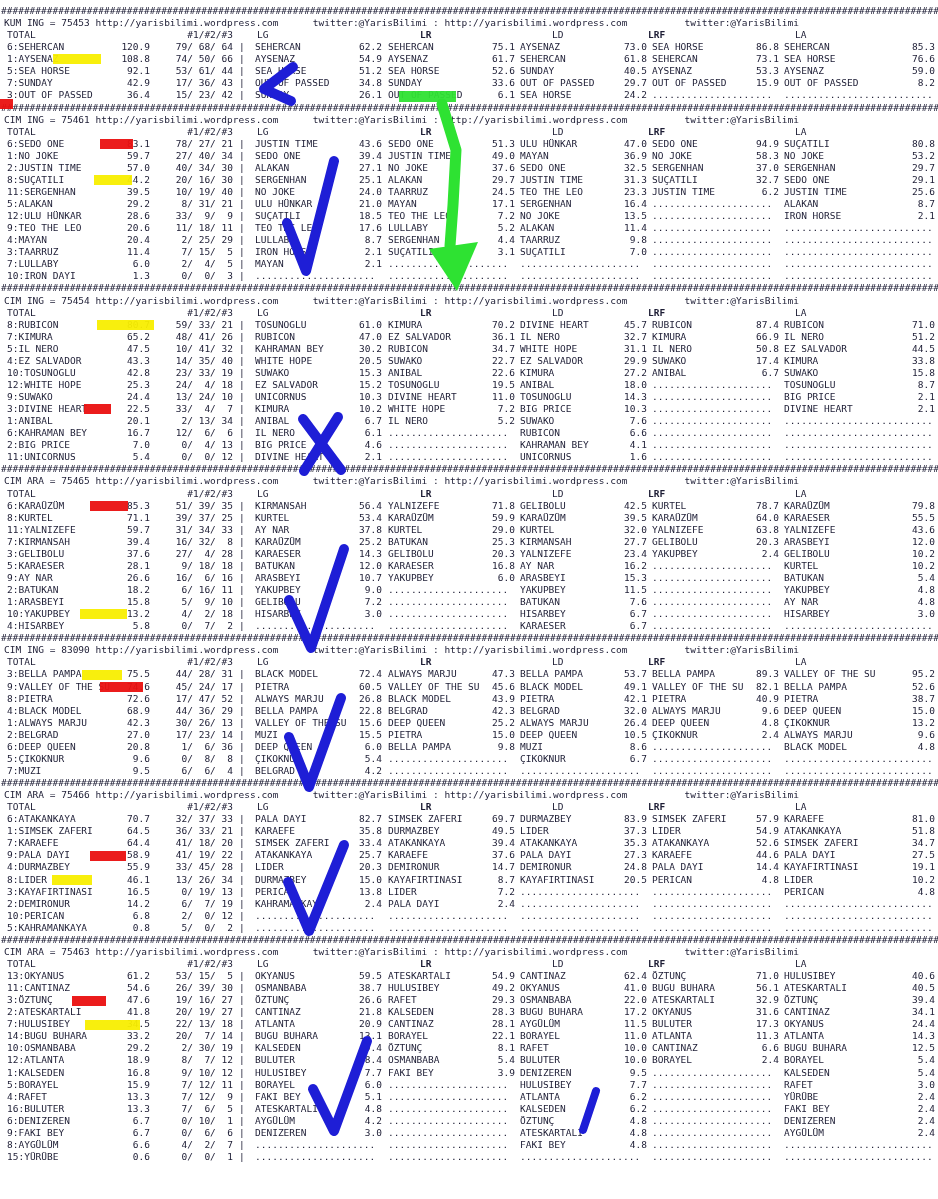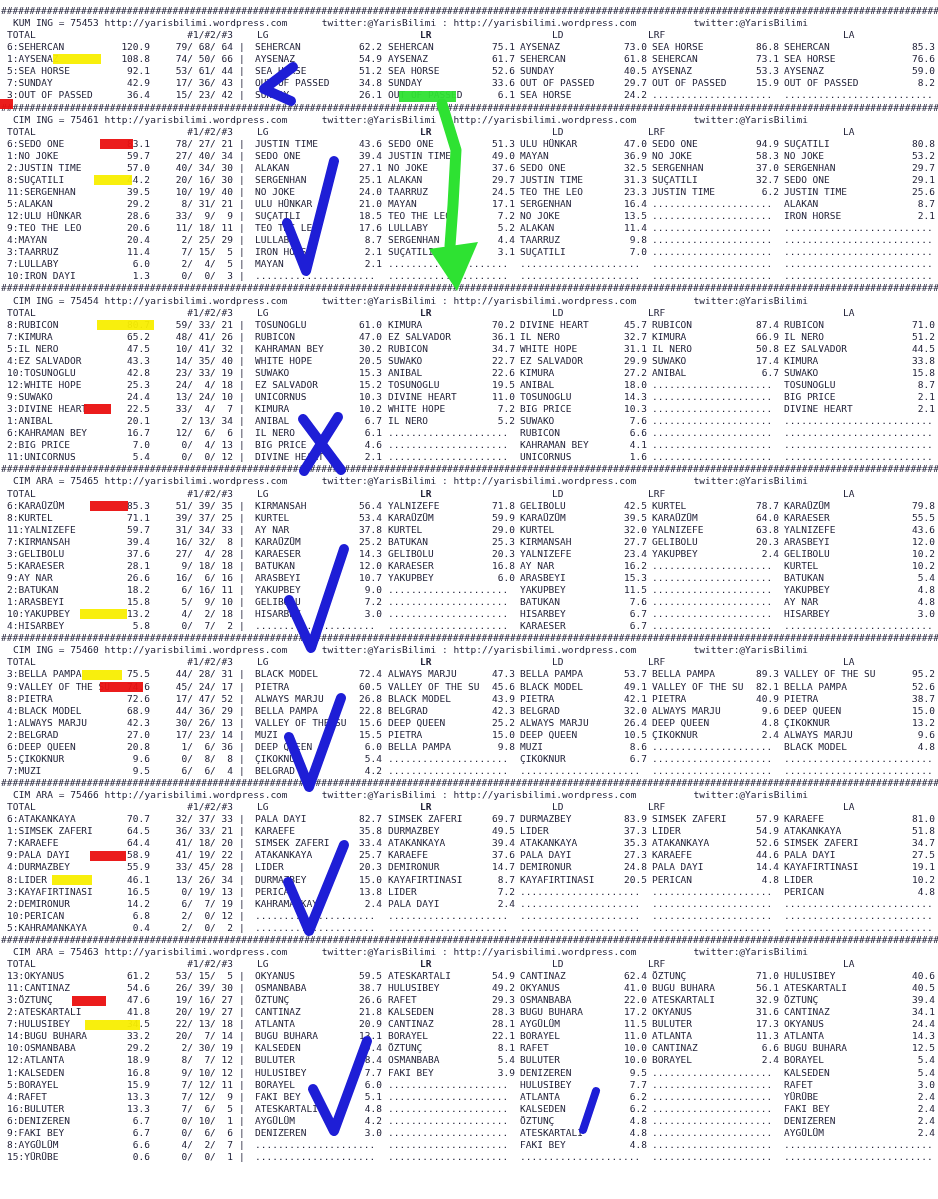--- a/index.html
+++ b/index.html
@@ -1,31 +1,31 @@
 <!DOCTYPE html>
 <html><head>
 <meta charset="utf-8">
 <style>
   html,body{margin:0;padding:0;}
   body{width:938px;height:1199px;background:#ffffff;overflow:hidden;position:relative;
        font-family:"DejaVu Sans Mono",monospace;}
   #doc{position:absolute;left:0;top:5px;width:938px;color:#1c1c34;font-size:9.5px;}
   .ln{position:relative;height:12.07px;line-height:12.1px;white-space:pre;}
   .hash{overflow:hidden;padding-left:1px;letter-spacing:0;}
-  .hdrline{padding-left:13px;}
+  .hdrline{padding-left:4px;}
   .ln span{position:absolute;top:0;white-space:pre;}
   .f-name{left:7px;width:112px;overflow:hidden;}
   .f-total{left:113px;width:37px;text-align:right;}
   .f-p{left:145px;width:88px;text-align:right;}
   .f-pipe{left:239px;}
   .n0{left:255px;} .n1{left:388px;} .n2{left:520px;} .n3{left:652px;} .n4{left:784px;}
   .v{width:35px;text-align:right;}
   .v0{left:347px;} .v1{left:480px;} .v2{left:612px;} .v3{left:744px;} .v4{left:880px;width:55px;text-align:right;}
   .h-total{left:7px;} .h-p{left:145px;width:88px;text-align:right;}
-  .h-lg{left:257px;} .h-lr{left:420px;font-weight:bold;} .h-ld{left:552px;} .h-lrf{left:648px;} .h-la{left:795px;margin-left:48px;}
+  .h-lg{left:257px;} .h-lr{left:420px;font-weight:bold;} .h-ld{left:552px;} .h-lrf{left:648px;font-weight:bold;} .h-la{left:795px;}
   #ink{position:absolute;left:0;top:0;pointer-events:none;}
 </style>
 </head>
 <body>
 
 <div id="doc">
     <div class="ln hash">####################################################################################################################################################################</div>
     <div class="ln hdrline">KUM ING = 75453 http://yarisbilimi.wordpress.com      twitter:@YarisBilimi : http://yarisbilimi.wordpress.com          twitter:@YarisBilimi</div>
     <div class="ln"><span class="h-total">TOTAL</span><span class="h-p">#1/#2/#3</span><span class="h-lg">LG</span><span class="h-lr">LR</span><span class="h-ld">LD</span><span class="h-lrf">LRF</span><span class="h-la">LA</span></div>
     <div class="ln"><span class="f-name">6:SEHERCAN</span><span class="f-total">120.9</span><span class="f-p">79/ 68/ 64</span><span class="f-pipe">|</span><span class="n0">SEHERCAN</span><span class="v v0">62.2</span><span class="n1">SEHERCAN</span><span class="v v1">75.1</span><span class="n2">AYSENAZ</span><span class="v v2">73.0</span><span class="n3">SEA HORSE</span><span class="v v3">86.8</span><span class="n4">SEHERCAN</span><span class="v v4">85.3</span></div>
@@ -71,21 +71,21 @@
     <div class="ln"><span class="f-name">11:YALNIZEFE</span><span class="f-total">59.7</span><span class="f-p">31/ 34/ 33</span><span class="f-pipe">|</span><span class="n0">AY NAR</span><span class="v v0">37.8</span><span class="n1">KURTEL</span><span class="v v1">29.0</span><span class="n2">KURTEL</span><span class="v v2">32.0</span><span class="n3">YALNIZEFE</span><span class="v v3">63.8</span><span class="n4">YALNIZEFE</span><span class="v v4">43.6</span></div>
     <div class="ln"><span class="f-name">7:KIRMANSAH</span><span class="f-total">39.4</span><span class="f-p">16/ 32/  8</span><span class="f-pipe">|</span><span class="n0">KARAÜZÜM</span><span class="v v0">25.2</span><span class="n1">BATUKAN</span><span class="v v1">25.3</span><span class="n2">KIRMANSAH</span><span class="v v2">27.7</span><span class="n3">GELIBOLU</span><span class="v v3">20.3</span><span class="n4">ARASBEYI</span><span class="v v4">12.0</span></div>
     <div class="ln"><span class="f-name">3:GELIBOLU</span><span class="f-total">37.6</span><span class="f-p">27/  4/ 28</span><span class="f-pipe">|</span><span class="n0">KARAESER</span><span class="v v0">14.3</span><span class="n1">GELIBOLU</span><span class="v v1">20.3</span><span class="n2">YALNIZEFE</span><span class="v v2">23.4</span><span class="n3">YAKUPBEY</span><span class="v v3">2.4</span><span class="n4">GELIBOLU</span><span class="v v4">10.2</span></div>
     <div class="ln"><span class="f-name">5:KARAESER</span><span class="f-total">28.1</span><span class="f-p"> 9/ 18/ 18</span><span class="f-pipe">|</span><span class="n0">BATUKAN</span><span class="v v0">12.0</span><span class="n1">KARAESER</span><span class="v v1">16.8</span><span class="n2">AY NAR</span><span class="v v2">16.2</span><span class="n3">.....................</span><span class="n4">KURTEL</span><span class="v v4">10.2</span></div>
     <div class="ln"><span class="f-name">9:AY NAR</span><span class="f-total">26.6</span><span class="f-p">16/  6/ 16</span><span class="f-pipe">|</span><span class="n0">ARASBEYI</span><span class="v v0">10.7</span><span class="n1">YAKUPBEY</span><span class="v v1">6.0</span><span class="n2">ARASBEYI</span><span class="v v2">15.3</span><span class="n3">.....................</span><span class="n4">BATUKAN</span><span class="v v4">5.4</span></div>
     <div class="ln"><span class="f-name">2:BATUKAN</span><span class="f-total">18.2</span><span class="f-p"> 6/ 16/ 11</span><span class="f-pipe">|</span><span class="n0">YAKUPBEY</span><span class="v v0">9.0</span><span class="n1">.....................</span><span class="n2">YAKUPBEY</span><span class="v v2">11.5</span><span class="n3">.....................</span><span class="n4">YAKUPBEY</span><span class="v v4">4.8</span></div>
     <div class="ln"><span class="f-name">1:ARASBEYI</span><span class="f-total">15.8</span><span class="f-p"> 5/  9/ 10</span><span class="f-pipe">|</span><span class="n0">GELIBOLU</span><span class="v v0">7.2</span><span class="n1">.....................</span><span class="n2">BATUKAN</span><span class="v v2">7.6</span><span class="n3">.....................</span><span class="n4">AY NAR</span><span class="v v4">4.8</span></div>
     <div class="ln"><span class="f-name">10:YAKUPBEY</span><span class="f-total">13.2</span><span class="f-p"> 4/  2/ 18</span><span class="f-pipe">|</span><span class="n0">HISARBEY</span><span class="v v0">3.0</span><span class="n1">.....................</span><span class="n2">HISARBEY</span><span class="v v2">6.7</span><span class="n3">.....................</span><span class="n4">HISARBEY</span><span class="v v4">3.0</span></div>
     <div class="ln"><span class="f-name">4:HISARBEY</span><span class="f-total">5.8</span><span class="f-p"> 0/  7/  2</span><span class="f-pipe">|</span><span class="n0">.....................</span><span class="n1">.....................</span><span class="n2">KARAESER</span><span class="v v2">6.7</span><span class="n3">.....................</span><span class="n4">..........................</span></div>
     <div class="ln hash">####################################################################################################################################################################</div>
-    <div class="ln hdrline">CIM ING = 75460 http://yarisbilimi.wordpress.com      twitter:@YarisBilimi : http://yarisbilimi.wordpress.com          twitter:@YarisBilimi</div>
+    <div class="ln hdrline">CIM ING = 83090 http://yarisbilimi.wordpress.com      twitter:@YarisBilimi : http://yarisbilimi.wordpress.com          twitter:@YarisBilimi</div>
     <div class="ln"><span class="h-total">TOTAL</span><span class="h-p">#1/#2/#3</span><span class="h-lg">LG</span><span class="h-lr">LR</span><span class="h-ld">LD</span><span class="h-lrf">LRF</span><span class="h-la">LA</span></div>
     <div class="ln"><span class="f-name">3:BELLA PAMPA</span><span class="f-total">75.5</span><span class="f-p">44/ 28/ 31</span><span class="f-pipe">|</span><span class="n0">BLACK MODEL</span><span class="v v0">72.4</span><span class="n1">ALWAYS MARJU</span><span class="v v1">47.3</span><span class="n2">BELLA PAMPA</span><span class="v v2">53.7</span><span class="n3">BELLA PAMPA</span><span class="v v3">89.3</span><span class="n4">VALLEY OF THE SU</span><span class="v v4">95.2</span></div>
     <div class="ln"><span class="f-name">9:VALLEY OF THE SU</span><span class="f-total">74.6</span><span class="f-p">45/ 24/ 17</span><span class="f-pipe">|</span><span class="n0">PIETRA</span><span class="v v0">60.5</span><span class="n1">VALLEY OF THE SU</span><span class="v v1">45.6</span><span class="n2">BLACK MODEL</span><span class="v v2">49.1</span><span class="n3">VALLEY OF THE SU</span><span class="v v3">82.1</span><span class="n4">BELLA PAMPA</span><span class="v v4">52.6</span></div>
     <div class="ln"><span class="f-name">8:PIETRA</span><span class="f-total">72.6</span><span class="f-p">17/ 47/ 52</span><span class="f-pipe">|</span><span class="n0">ALWAYS MARJU</span><span class="v v0">26.8</span><span class="n1">BLACK MODEL</span><span class="v v1">43.9</span><span class="n2">PIETRA</span><span class="v v2">42.1</span><span class="n3">PIETRA</span><span class="v v3">40.9</span><span class="n4">PIETRA</span><span class="v v4">38.7</span></div>
     <div class="ln"><span class="f-name">4:BLACK MODEL</span><span class="f-total">68.9</span><span class="f-p">44/ 36/ 29</span><span class="f-pipe">|</span><span class="n0">BELLA PAMPA</span><span class="v v0">22.8</span><span class="n1">BELGRAD</span><span class="v v1">42.3</span><span class="n2">BELGRAD</span><span class="v v2">32.0</span><span class="n3">ALWAYS MARJU</span><span class="v v3">9.6</span><span class="n4">DEEP QUEEN</span><span class="v v4">15.0</span></div>
     <div class="ln"><span class="f-name">1:ALWAYS MARJU</span><span class="f-total">42.3</span><span class="f-p">30/ 26/ 13</span><span class="f-pipe">|</span><span class="n0">VALLEY OF THE SU</span><span class="v v0">15.6</span><span class="n1">DEEP QUEEN</span><span class="v v1">25.2</span><span class="n2">ALWAYS MARJU</span><span class="v v2">26.4</span><span class="n3">DEEP QUEEN</span><span class="v v3">4.8</span><span class="n4">ÇIKOKNUR</span><span class="v v4">13.2</span></div>
     <div class="ln"><span class="f-name">2:BELGRAD</span><span class="f-total">27.0</span><span class="f-p">17/ 23/ 14</span><span class="f-pipe">|</span><span class="n0">MUZI</span><span class="v v0">15.5</span><span class="n1">PIETRA</span><span class="v v1">15.0</span><span class="n2">DEEP QUEEN</span><span class="v v2">10.5</span><span class="n3">ÇIKOKNUR</span><span class="v v3">2.4</span><span class="n4">ALWAYS MARJU</span><span class="v v4">9.6</span></div>
     <div class="ln"><span class="f-name">6:DEEP QUEEN</span><span class="f-total">20.8</span><span class="f-p"> 1/  6/ 36</span><span class="f-pipe">|</span><span class="n0">DEEP QUEEN</span><span class="v v0">6.0</span><span class="n1">BELLA PAMPA</span><span class="v v1">9.8</span><span class="n2">MUZI</span><span class="v v2">8.6</span><span class="n3">.....................</span><span class="n4">BLACK MODEL</span><span class="v v4">4.8</span></div>
     <div class="ln"><span class="f-name">5:ÇIKOKNUR</span><span class="f-total">9.6</span><span class="f-p"> 0/  8/  8</span><span class="f-pipe">|</span><span class="n0">ÇIKOKNUR</span><span class="v v0">5.4</span><span class="n1">.....................</span><span class="n2">ÇIKOKNUR</span><span class="v v2">6.7</span><span class="n3">.....................</span><span class="n4">..........................</span></div>
     <div class="ln"><span class="f-name">7:MUZI</span><span class="f-total">9.5</span><span class="f-p"> 6/  6/  4</span><span class="f-pipe">|</span><span class="n0">BELGRAD</span><span class="v v0">4.2</span><span class="n1">.....................</span><span class="n2">.....................</span><span class="n3">.....................</span><span class="n4">..........................</span></div>
@@ -94,21 +94,21 @@
     <div class="ln"><span class="h-total">TOTAL</span><span class="h-p">#1/#2/#3</span><span class="h-lg">LG</span><span class="h-lr">LR</span><span class="h-ld">LD</span><span class="h-lrf">LRF</span><span class="h-la">LA</span></div>
     <div class="ln"><span class="f-name">6:ATAKANKAYA</span><span class="f-total">70.7</span><span class="f-p">32/ 37/ 33</span><span class="f-pipe">|</span><span class="n0">PALA DAYI</span><span class="v v0">82.7</span><span class="n1">SIMSEK ZAFERI</span><span class="v v1">69.7</span><span class="n2">DURMAZBEY</span><span class="v v2">83.9</span><span class="n3">SIMSEK ZAFERI</span><span class="v v3">57.9</span><span class="n4">KARAEFE</span><span class="v v4">81.0</span></div>
     <div class="ln"><span class="f-name">1:SIMSEK ZAFERI</span><span class="f-total">64.5</span><span class="f-p">36/ 33/ 21</span><span class="f-pipe">|</span><span class="n0">KARAEFE</span><span class="v v0">35.8</span><span class="n1">DURMAZBEY</span><span class="v v1">49.5</span><span class="n2">LIDER</span><span class="v v2">37.3</span><span class="n3">LIDER</span><span class="v v3">54.9</span><span class="n4">ATAKANKAYA</span><span class="v v4">51.8</span></div>
     <div class="ln"><span class="f-name">7:KARAEFE</span><span class="f-total">64.4</span><span class="f-p">41/ 18/ 20</span><span class="f-pipe">|</span><span class="n0">SIMSEK ZAFERI</span><span class="v v0">33.4</span><span class="n1">ATAKANKAYA</span><span class="v v1">39.4</span><span class="n2">ATAKANKAYA</span><span class="v v2">35.3</span><span class="n3">ATAKANKAYA</span><span class="v v3">52.6</span><span class="n4">SIMSEK ZAFERI</span><span class="v v4">34.7</span></div>
     <div class="ln"><span class="f-name">9:PALA DAYI</span><span class="f-total">58.9</span><span class="f-p">41/ 19/ 22</span><span class="f-pipe">|</span><span class="n0">ATAKANKAYA</span><span class="v v0">25.7</span><span class="n1">KARAEFE</span><span class="v v1">37.6</span><span class="n2">PALA DAYI</span><span class="v v2">27.3</span><span class="n3">KARAEFE</span><span class="v v3">44.6</span><span class="n4">PALA DAYI</span><span class="v v4">27.5</span></div>
     <div class="ln"><span class="f-name">4:DURMAZBEY</span><span class="f-total">55.9</span><span class="f-p">33/ 45/ 28</span><span class="f-pipe">|</span><span class="n0">LIDER</span><span class="v v0">20.3</span><span class="n1">DEMIRONUR</span><span class="v v1">14.7</span><span class="n2">DEMIRONUR</span><span class="v v2">24.8</span><span class="n3">PALA DAYI</span><span class="v v3">14.4</span><span class="n4">KAYAFIRTINASI</span><span class="v v4">19.1</span></div>
     <div class="ln"><span class="f-name">8:LIDER</span><span class="f-total">46.1</span><span class="f-p">13/ 26/ 34</span><span class="f-pipe">|</span><span class="n0">DURMAZBEY</span><span class="v v0">15.0</span><span class="n1">KAYAFIRTINASI</span><span class="v v1">8.7</span><span class="n2">KAYAFIRTINASI</span><span class="v v2">20.5</span><span class="n3">PERICAN</span><span class="v v3">4.8</span><span class="n4">LIDER</span><span class="v v4">10.2</span></div>
     <div class="ln"><span class="f-name">3:KAYAFIRTINASI</span><span class="f-total">16.5</span><span class="f-p"> 0/ 19/ 13</span><span class="f-pipe">|</span><span class="n0">PERICAN</span><span class="v v0">13.8</span><span class="n1">LIDER</span><span class="v v1">7.2</span><span class="n2">.....................</span><span class="n3">.....................</span><span class="n4">PERICAN</span><span class="v v4">4.8</span></div>
     <div class="ln"><span class="f-name">2:DEMIRONUR</span><span class="f-total">14.2</span><span class="f-p"> 6/  7/ 19</span><span class="f-pipe">|</span><span class="n0">KAHRAMANKAYA</span><span class="v v0">2.4</span><span class="n1">PALA DAYI</span><span class="v v1">2.4</span><span class="n2">.....................</span><span class="n3">.....................</span><span class="n4">..........................</span></div>
     <div class="ln"><span class="f-name">10:PERICAN</span><span class="f-total">6.8</span><span class="f-p"> 2/  0/ 12</span><span class="f-pipe">|</span><span class="n0">.....................</span><span class="n1">.....................</span><span class="n2">.....................</span><span class="n3">.....................</span><span class="n4">..........................</span></div>
-    <div class="ln"><span class="f-name">5:KAHRAMANKAYA</span><span class="f-total">0.4</span><span class="f-p"> 2/  0/  2</span><span class="f-pipe">|</span><span class="n0">.....................</span><span class="n1">.....................</span><span class="n2">.....................</span><span class="n3">.....................</span><span class="n4">..........................</span></div>
+    <div class="ln"><span class="f-name">5:KAHRAMANKAYA</span><span class="f-total">0.8</span><span class="f-p"> 5/  0/  2</span><span class="f-pipe">|</span><span class="n0">.....................</span><span class="n1">.....................</span><span class="n2">.....................</span><span class="n3">.....................</span><span class="n4">..........................</span></div>
     <div class="ln hash">####################################################################################################################################################################</div>
     <div class="ln hdrline">CIM ARA = 75463 http://yarisbilimi.wordpress.com      twitter:@YarisBilimi : http://yarisbilimi.wordpress.com          twitter:@YarisBilimi</div>
     <div class="ln"><span class="h-total">TOTAL</span><span class="h-p">#1/#2/#3</span><span class="h-lg">LG</span><span class="h-lr">LR</span><span class="h-ld">LD</span><span class="h-lrf">LRF</span><span class="h-la">LA</span></div>
     <div class="ln"><span class="f-name">13:OKYANUS</span><span class="f-total">61.2</span><span class="f-p">53/ 15/  5</span><span class="f-pipe">|</span><span class="n0">OKYANUS</span><span class="v v0">59.5</span><span class="n1">ATESKARTALI</span><span class="v v1">54.9</span><span class="n2">CANTINAZ</span><span class="v v2">62.4</span><span class="n3">ÖZTUNÇ</span><span class="v v3">71.0</span><span class="n4">HULUSIBEY</span><span class="v v4">40.6</span></div>
     <div class="ln"><span class="f-name">11:CANTINAZ</span><span class="f-total">54.6</span><span class="f-p">26/ 39/ 30</span><span class="f-pipe">|</span><span class="n0">OSMANBABA</span><span class="v v0">38.7</span><span class="n1">HULUSIBEY</span><span class="v v1">49.2</span><span class="n2">OKYANUS</span><span class="v v2">41.0</span><span class="n3">BUGU BUHARA</span><span class="v v3">56.1</span><span class="n4">ATESKARTALI</span><span class="v v4">40.5</span></div>
     <div class="ln"><span class="f-name">3:ÖZTUNÇ</span><span class="f-total">47.6</span><span class="f-p">19/ 16/ 27</span><span class="f-pipe">|</span><span class="n0">ÖZTUNÇ</span><span class="v v0">26.6</span><span class="n1">RAFET</span><span class="v v1">29.3</span><span class="n2">OSMANBABA</span><span class="v v2">22.0</span><span class="n3">ATESKARTALI</span><span class="v v3">32.9</span><span class="n4">ÖZTUNÇ</span><span class="v v4">39.4</span></div>
     <div class="ln"><span class="f-name">2:ATESKARTALI</span><span class="f-total">41.8</span><span class="f-p">20/ 19/ 27</span><span class="f-pipe">|</span><span class="n0">CANTINAZ</span><span class="v v0">21.8</span><span class="n1">KALSEDEN</span><span class="v v1">28.3</span><span class="n2">BUGU BUHARA</span><span class="v v2">17.2</span><span class="n3">OKYANUS</span><span class="v v3">31.6</span><span class="n4">CANTINAZ</span><span class="v v4">34.1</span></div>
     <div class="ln"><span class="f-name">7:HULUSIBEY</span><span class="f-total">34.5</span><span class="f-p">22/ 13/ 18</span><span class="f-pipe">|</span><span class="n0">ATLANTA</span><span class="v v0">20.9</span><span class="n1">CANTINAZ</span><span class="v v1">28.1</span><span class="n2">AYGÜLÜM</span><span class="v v2">11.5</span><span class="n3">BULUTER</span><span class="v v3">17.3</span><span class="n4">OKYANUS</span><span class="v v4">24.4</span></div>
     <div class="ln"><span class="f-name">14:BUGU BUHARA</span><span class="f-total">33.2</span><span class="f-p">20/  7/ 14</span><span class="f-pipe">|</span><span class="n0">BUGU BUHARA</span><span class="v v0">13.1</span><span class="n1">BORAYEL</span><span class="v v1">22.1</span><span class="n2">BORAYEL</span><span class="v v2">11.0</span><span class="n3">ATLANTA</span><span class="v v3">11.3</span><span class="n4">ATLANTA</span><span class="v v4">14.3</span></div>
     <div class="ln"><span class="f-name">10:OSMANBABA</span><span class="f-total">29.2</span><span class="f-p"> 2/ 30/ 19</span><span class="f-pipe">|</span><span class="n0">KALSEDEN</span><span class="v v0">9.4</span><span class="n1">ÖZTUNÇ</span><span class="v v1">8.1</span><span class="n2">RAFET</span><span class="v v2">10.0</span><span class="n3">CANTINAZ</span><span class="v v3">6.6</span><span class="n4">BUGU BUHARA</span><span class="v v4">12.5</span></div>

